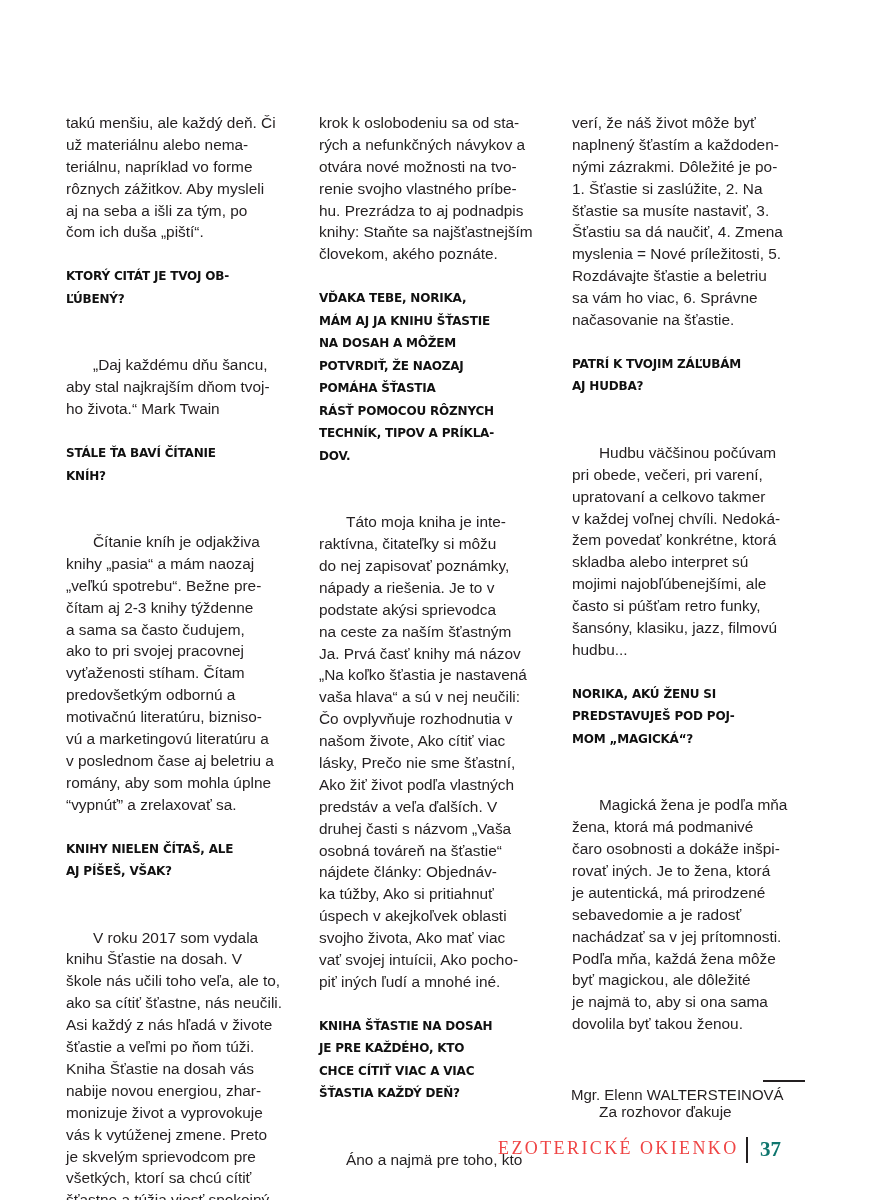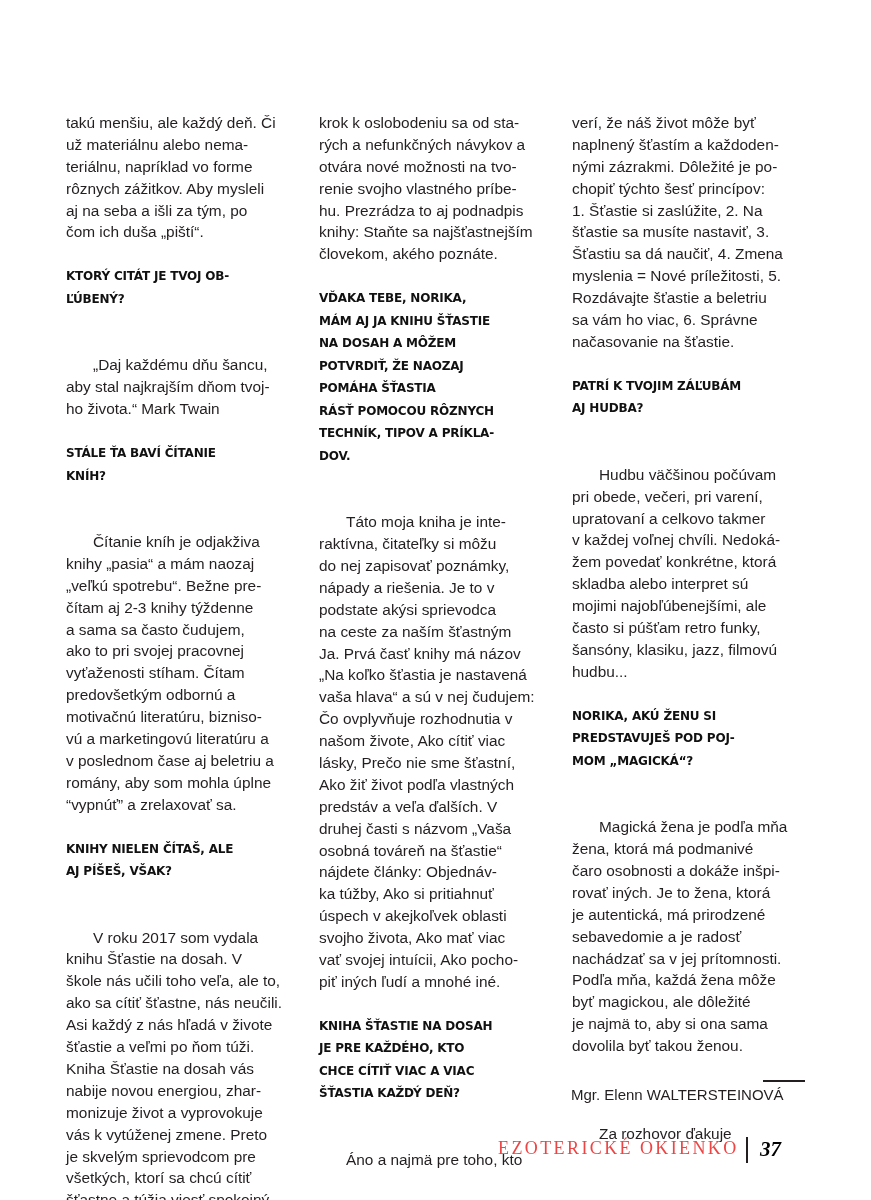--- a/index.html
+++ b/index.html
@@ -14,21 +14,21 @@
   .head { font-family:"DejaVu Sans", sans-serif; font-weight:bold; font-size:12px; letter-spacing:-0.2px;
           line-height:22.5px; color:#111; }
   .head .ln { height:22.5px; }
   .gap { height:22px; }
   .sig-line { position:absolute; left:763px; top:1080px; width:42px; height:2px; background:#231f20; }
   .sig { position:absolute; left:571px; top:1086px; font-size:15px; white-space:nowrap; }
   .footer-section { position:absolute; left:498px; top:1138px; font-family:"Liberation Serif","DejaVu Serif",serif;
           font-size:18px; letter-spacing:2.4px; color:#ef4444; white-space:nowrap; }
   .footer-sep { position:absolute; left:746px; top:1137px; width:2px; height:26px; background:#231f20; }
   .footer-page { position:absolute; left:760px; top:1137px; font-family:"Liberation Serif","DejaVu Serif",serif;
-          font-size:21px; font-weight:bold; color:#000000;font-style:italic; }
+          font-size:21px; font-weight:bold; color:#0f766e; }
 </style>
 </head>
 <body>
 
 <div class="col" id="col1">
     <div class="para">
       <span class="ln">takú menšiu, ale každý deň. Či</span>
       <span class="ln">už materiálnu alebo nema-</span>
       <span class="ln">teriálnu, napríklad vo forme</span>
       <span class="ln">rôznych zážitkov. Aby mysleli</span>
@@ -110,21 +110,21 @@
     </div>
     <div class="para">
       <span class="ln ind">Táto moja kniha je inte-</span>
       <span class="ln">raktívna, čitateľky si môžu</span>
       <span class="ln">do nej zapisovať poznámky,</span>
       <span class="ln">nápady a riešenia. Je to v</span>
       <span class="ln">podstate akýsi sprievodca</span>
       <span class="ln">na ceste za naším šťastným</span>
       <span class="ln">Ja. Prvá časť knihy má názov</span>
       <span class="ln">„Na koľko šťastia je nastavená</span>
-      <span class="ln">vaša hlava“ a sú v nej čudujem:</span>
+      <span class="ln">vaša hlava“ a sú v nej neučili:</span>
       <span class="ln">Čo ovplyvňuje rozhodnutia v</span>
       <span class="ln">našom živote, Ako cítiť viac</span>
       <span class="ln">lásky, Prečo nie sme šťastní,</span>
       <span class="ln">Ako žiť život podľa vlastných</span>
       <span class="ln">predstáv a veľa ďalších. V</span>
       <span class="ln">druhej časti s názvom „Vaša</span>
       <span class="ln">osobná továreň na šťastie“</span>
       <span class="ln">nájdete články: Objednáv-</span>
       <span class="ln">ka túžby, Ako si pritiahnuť</span>
       <span class="ln">úspech v akejkoľvek oblasti</span>
@@ -141,21 +141,20 @@
     </div>
     <div class="para">
       <span class="ln ind">Áno a najmä pre toho, kto</span>
     </div>
   </div>
 <div class="col" id="col3">
     <div class="para">
       <span class="ln">verí, že náš život môže byť</span>
       <span class="ln">naplnený šťastím a každoden-</span>
       <span class="ln">nými zázrakmi. Dôležité je po-</span>
-      <span class="ln">chopiť týchto šesť princípov:</span>
       <span class="ln">1. Šťastie si zaslúžite, 2. Na</span>
       <span class="ln">šťastie sa musíte nastaviť, 3.</span>
       <span class="ln">Šťastiu sa dá naučiť, 4. Zmena</span>
       <span class="ln">myslenia = Nové príležitosti, 5.</span>
       <span class="ln">Rozdávajte šťastie a beletriu</span>
       <span class="ln">sa vám ho viac, 6. Správne</span>
       <span class="ln">načasovanie na šťastie.</span>
     </div>
     <div class="gap"></div>
     <div class="head">

